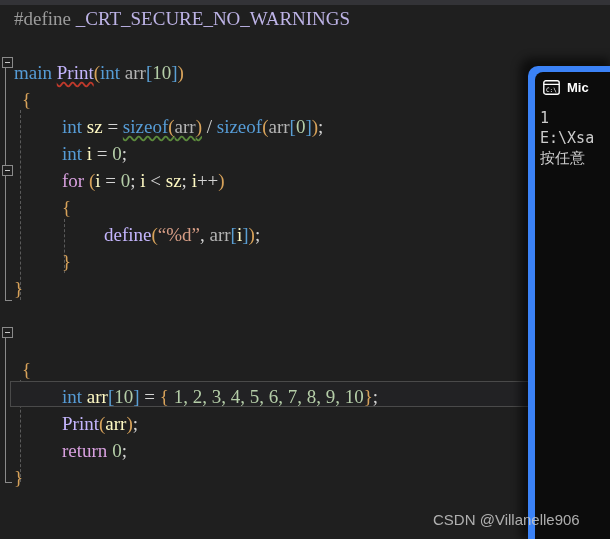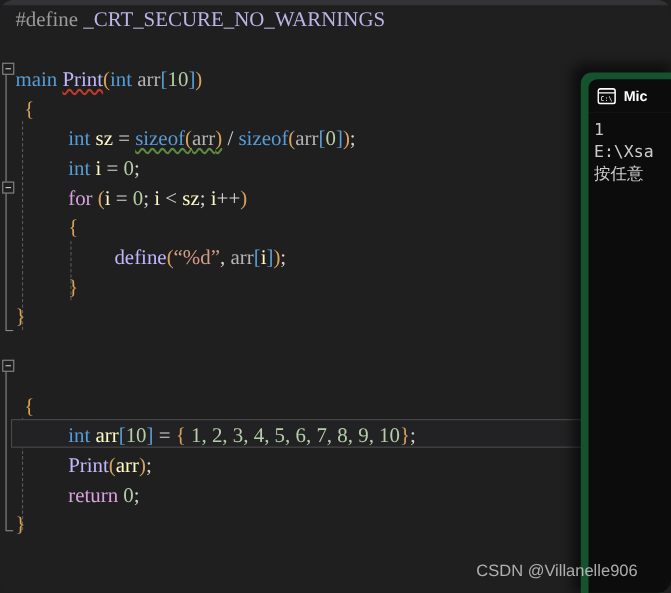--- a/index.html
+++ b/index.html
@@ -12,21 +12,20 @@
     height: 539px;
     overflow: hidden;
     font-family: "Liberation Serif", "DejaVu Serif", serif;
   }
   #app {
     position: relative;
     width: 610px;
     height: 539px;
     background: #1f1f1f;
     overflow: hidden;
-    border-radius: 12px;
   }
 
   
   .top-strip {
     position: absolute;
     top: 0; left: 0;
     width: 610px;
     height: 5px;
     background: #333337;
   }
@@ -151,21 +150,21 @@
     opacity: 0.55;
     border-top-left-radius: 12px;
     filter: blur(5px);
   }
   .console-frame {
     position: absolute;
     left: 528px;
     top: 66px;
     width: 82px;
     height: 473px;
-    background: #14532d;
+    background: #3b82f6;
     border-top-left-radius: 10px;
     overflow: hidden;
   }
   .console-titlebar {
     position: absolute;
     left: 7px;
     top: 6px;
     width: 75px;
     height: 30px;
     background: #0c0c0c;

